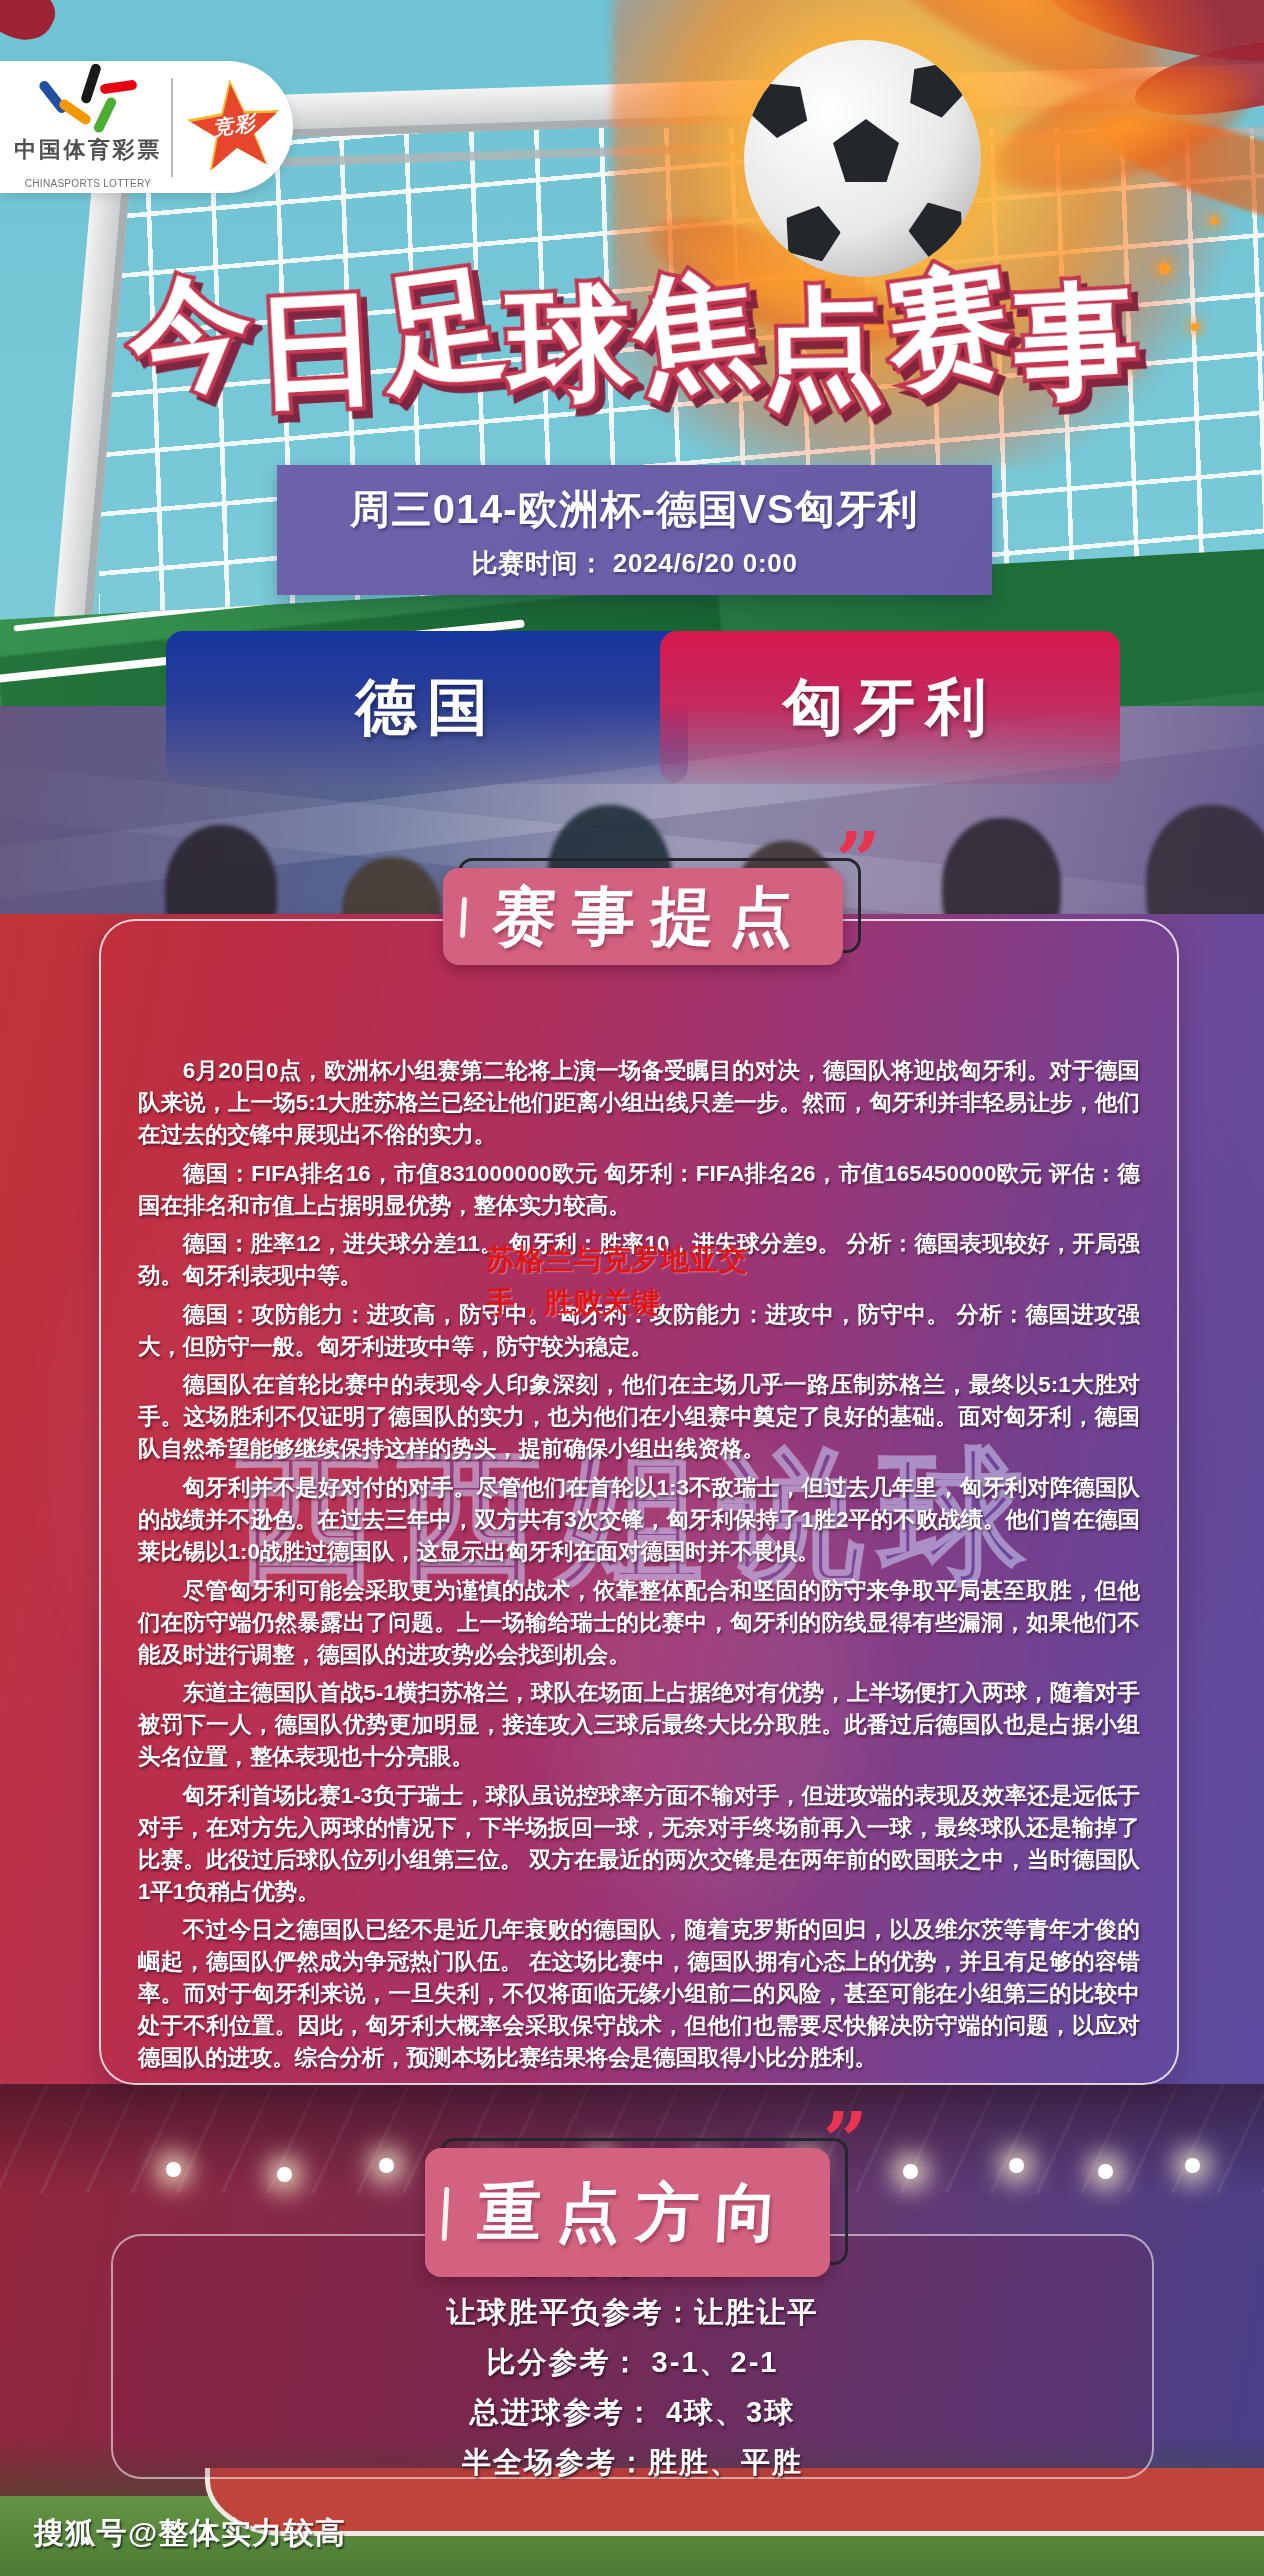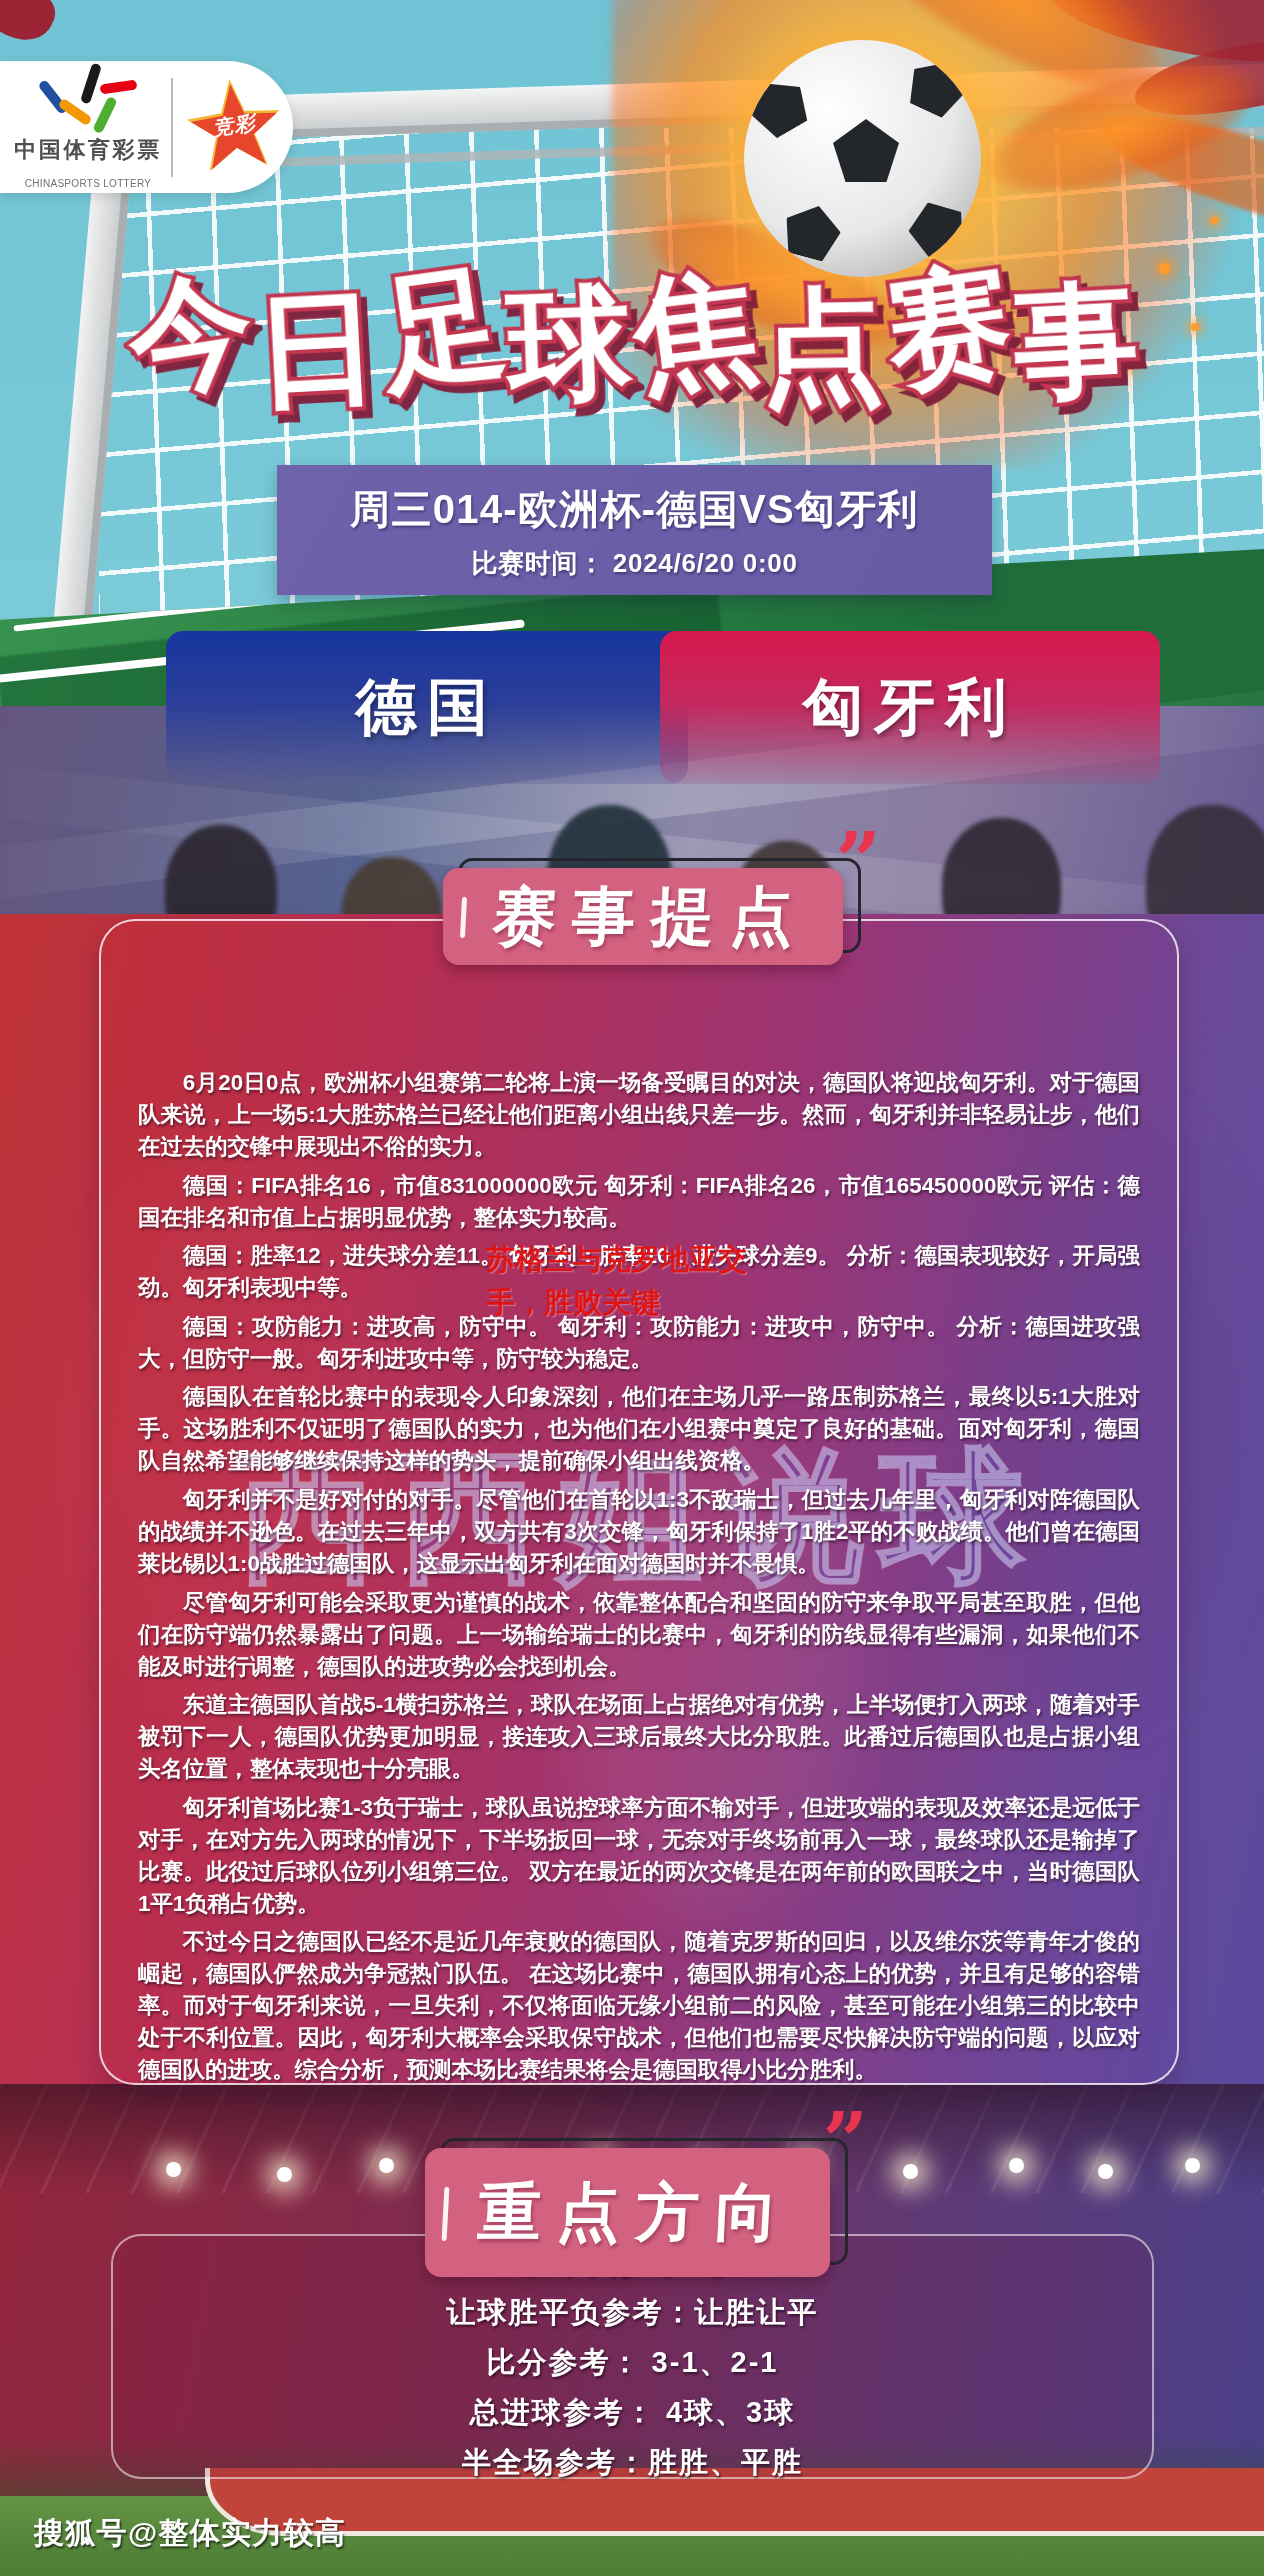--- a/index.html
+++ b/index.html
@@ -103,21 +103,21 @@
   .hd2{left:342px;top:151px;width:99px;height:112px;background:#473a2d;opacity:.85;}
   .hd3{left:547px;top:99px;width:125px;height:151px;background:#20303a;opacity:.9;}
   .hd4{left:734px;top:135px;width:105px;height:125px;background:#39302c;opacity:.85;}
   .hd5{left:942px;top:112px;width:119px;height:138px;background:#2e2833;opacity:.9;}
   .hd6{left:1146px;top:99px;width:132px;height:158px;background:#352f3b;opacity:.9;}
 
   
   .btn{position:absolute;top:631px;height:153px;border-radius:17px;display:flex;align-items:center;justify-content:center;
       font-weight:900;font-size:61px;color:#fff;letter-spacing:10.5px;text-shadow:2px 3.3px 4.6px rgba(0,0,0,.35);z-index:6;}
   .btn-home{left:166px;width:522px;background:linear-gradient(180deg,#16359f 0%,#2c3f99 48%,rgba(92,92,150,.30) 100%);}
-  .btn-away{left:660px;width:500px;background:linear-gradient(180deg,#d6184e 0%,#c42a5f 48%,rgba(150,80,130,.28) 100%);}
+  .btn-away{left:660px;width:460px;background:linear-gradient(180deg,#d6184e 0%,#c42a5f 48%,rgba(150,80,130,.28) 100%);}
 
   
   .collage{position:absolute;left:0;top:914px;width:1264px;height:1205px;
       background:linear-gradient(102deg,#c03336 0%,#b83056 26%,#9a3a78 55%,#6a4a9a 82%,#5a4a9e 100%);}
   .blob{position:absolute;border-radius:50%;filter:blur(30px);}
   .bl1{left:79px;top:230px;width:342px;height:593px;background:rgba(255,120,120,.10);}
   .bl2{left:560px;top:527px;width:303px;height:474px;background:rgba(235,230,240,.12);}
   .bl3{left:955px;top:198px;width:277px;height:593px;background:rgba(90,60,130,.25);}
 
   
@@ -128,21 +128,21 @@
   .sec-box span{color:#fff;font-weight:900;font-size:63px;letter-spacing:16px;text-indent:16px;transform:skewX(-3deg);
       text-shadow:2px 2.6px 3.3px rgba(120,30,60,.45);}
   .sec-tick{position:absolute;left:18.4px;top:30%;width:4.6px;height:42%;background:rgba(255,255,255,.92);border-radius:2.6px;transform:rotate(3deg);}
   .sec-quote{position:absolute;right:-38px;top:-54px;color:#e8344f;font-size:79px;font-weight:900;font-family:"DejaVu Serif",serif;}
 
   
   .main-panel{position:absolute;left:99px;top:919px;width:1080px;height:1166px;border-radius:36px;
       border:2px solid rgba(255,255,255,.78);z-index:7;
       background:linear-gradient(102deg,rgba(196,44,52,.50),rgba(160,45,110,.40) 55%,rgba(98,70,160,.50));
       box-shadow:0 9.2px 26px rgba(40,10,40,.25);}
-  .panel-inner{position:absolute;left:37px;right:37px;top:146px;z-index:2;}
+  .panel-inner{position:absolute;left:37px;right:37px;top:134px;z-index:2;}
   .panel-inner .para{font-size:22.4px;line-height:32px;font-weight:700;color:#fff;text-indent:2em;margin:0 0 6.6px 0;
       text-shadow:1.3px 2px 2.6px rgba(40,10,30,.65);text-align:justify;}
   .watermark{position:absolute;left:0;top:500px;width:100%;text-align:center;z-index:1;
       font-size:144px;font-weight:900;letter-spacing:17px;color:rgba(86,88,205,.26);
       -webkit-text-stroke:2px rgba(235,235,255,.45);white-space:nowrap;}
   .red-note{position:absolute;left:385px;top:317px;width:316px;z-index:3;font-size:29px;line-height:43px;font-weight:700;
       color:#e01414;text-shadow:1.3px 1.3px 1.3px rgba(255,255,255,.35);}
 
   
   .stadium{position:absolute;left:0;top:2084px;width:1264px;height:425px;

